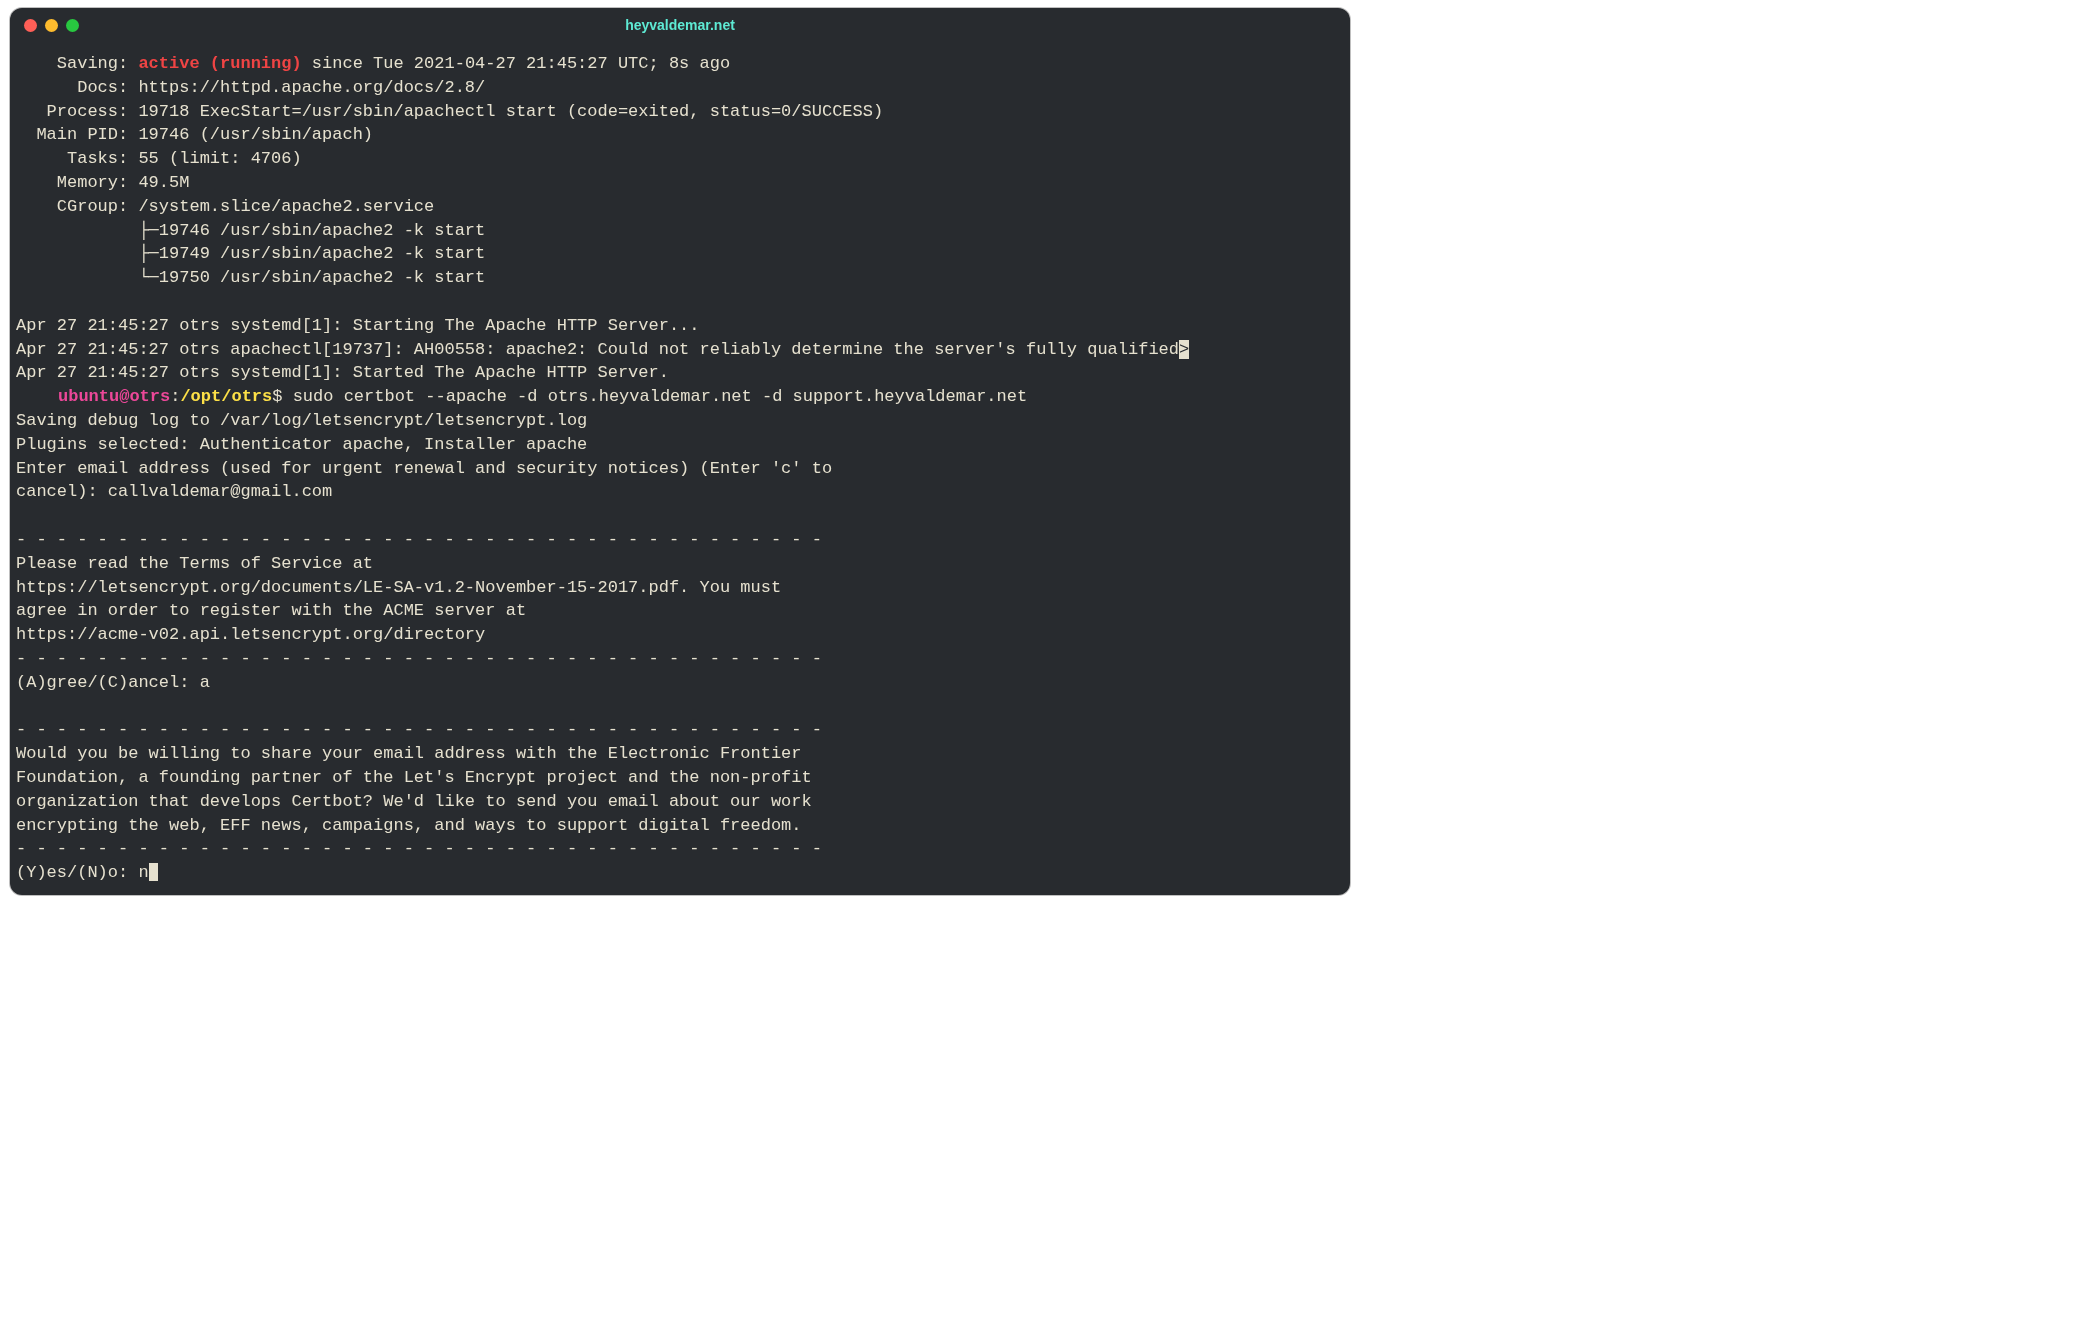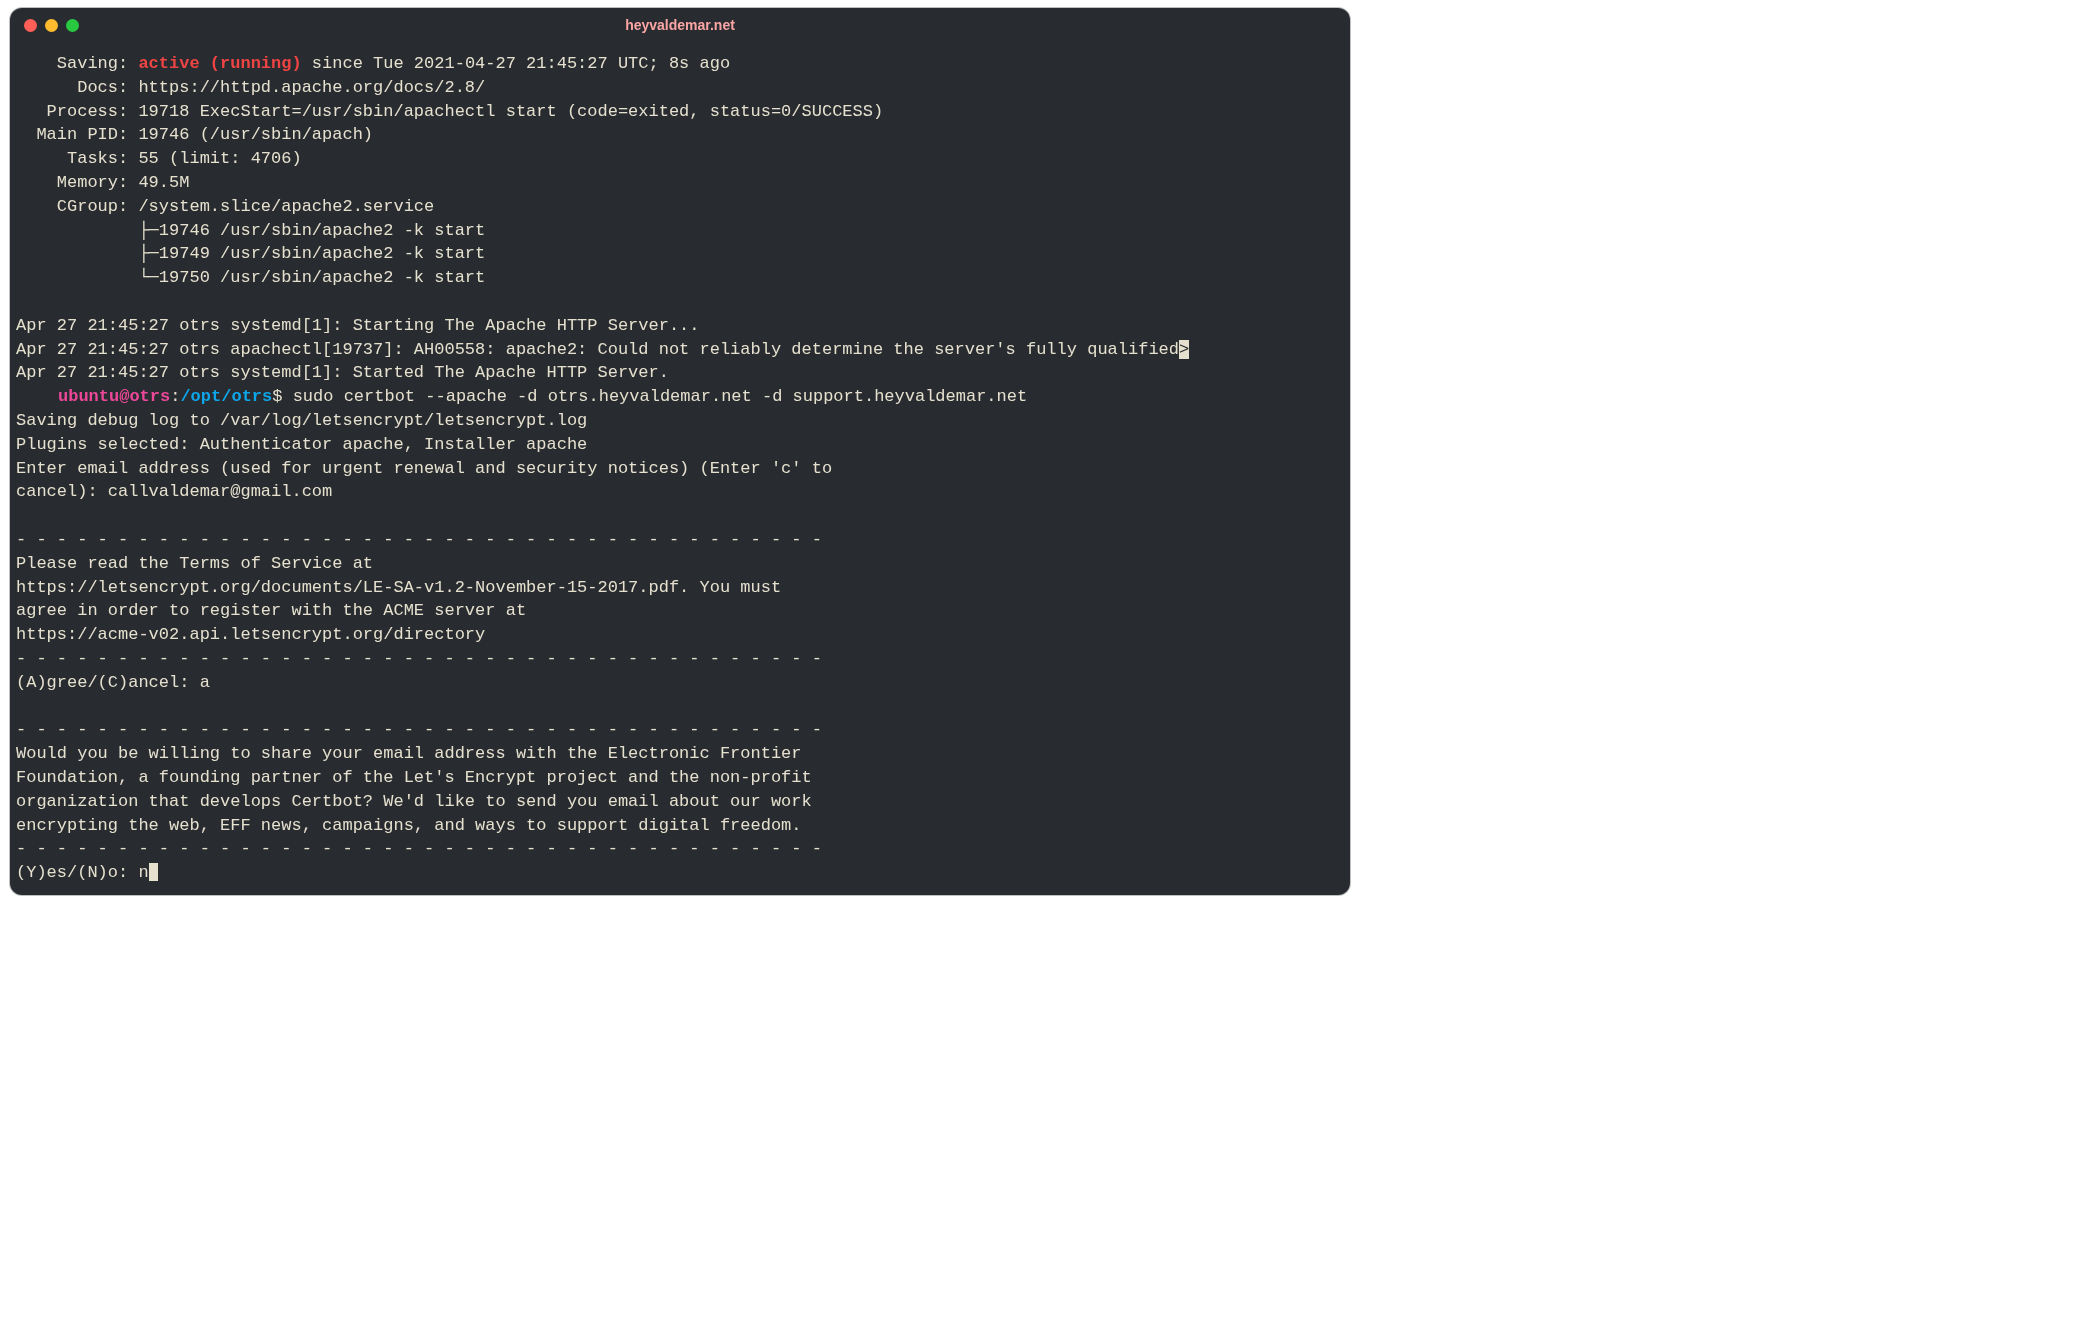--- a/index.html
+++ b/index.html
@@ -34,36 +34,36 @@
     height: 13px;
     border-radius: 50%;
   }
   .dot.red { background: #ff5f57; }
   .dot.yellow { background: #febc2e; }
   .dot.green { background: #28c840; }
   .title {
     position: absolute;
     left: 0; right: 0;
     text-align: center;
-    color: #fca5a5;
+    color: #5eead4;
     font: 600 14px -apple-system, "Segoe UI", Helvetica, Arial, sans-serif;
     pointer-events: none;
   }
   .term {
     padding: 10px 6px 10px 6px;
     font-family: "SF Mono", ui-monospace, Menlo, Consolas, "Liberation Mono", monospace;
     font-size: 17px;
     line-height: 1.4;
     color: #e6e1cf;
     white-space: pre;
     overflow: hidden;
   }
   .green-b { color: #ef4444; font-weight: bold; }
   .user-b { color: #ec4899; font-weight: bold; margin-left: 42px; }
-  .path-b { color: #0ea5e9; font-weight: bold; }
+  .path-b { color: #fde047; font-weight: bold; }
   .inv {
     background: #e6e1cf;
     color: #282b2f;
   }
   .cursor {
     display: inline-block;
     width: 9px;
     height: 18px;
     background: #e6e1cf;
     vertical-align: text-bottom;

